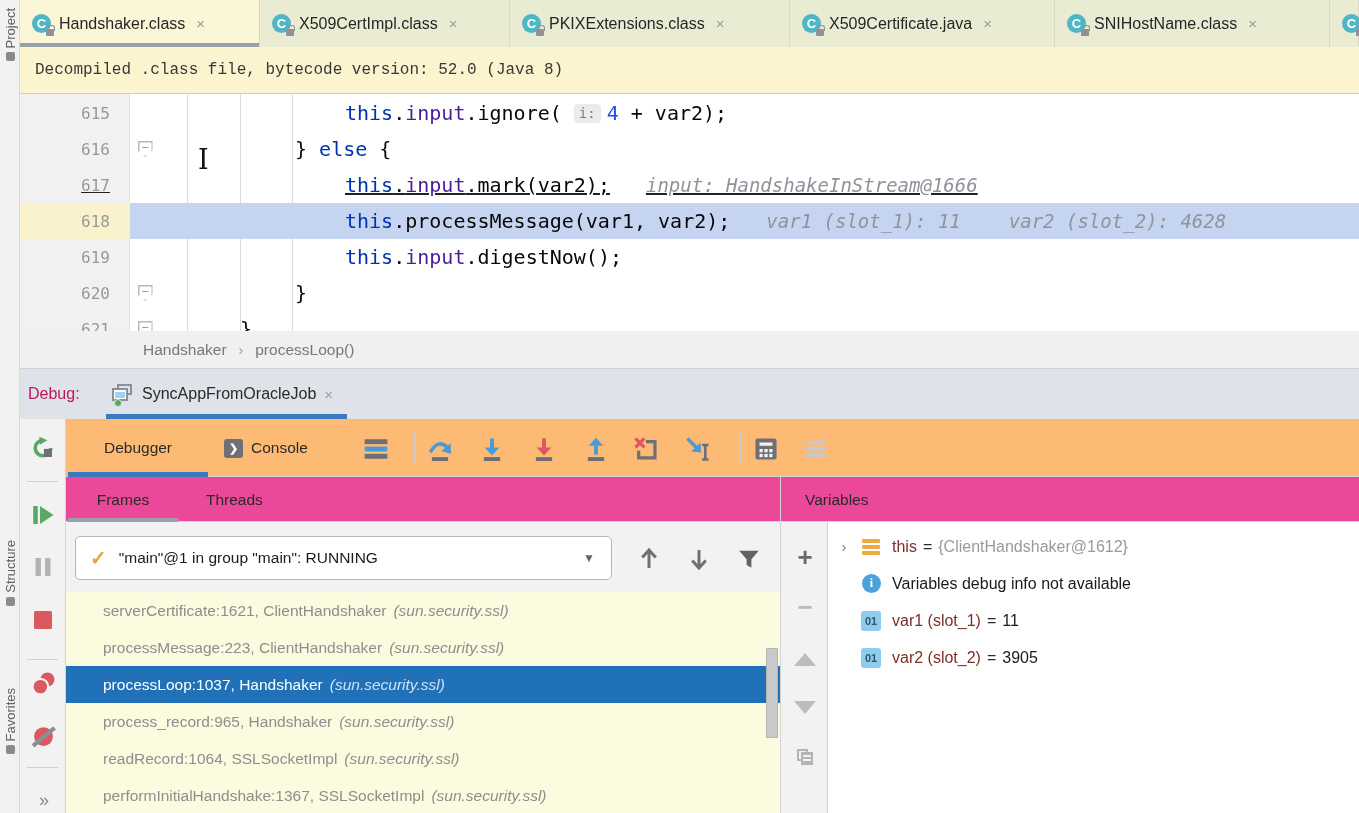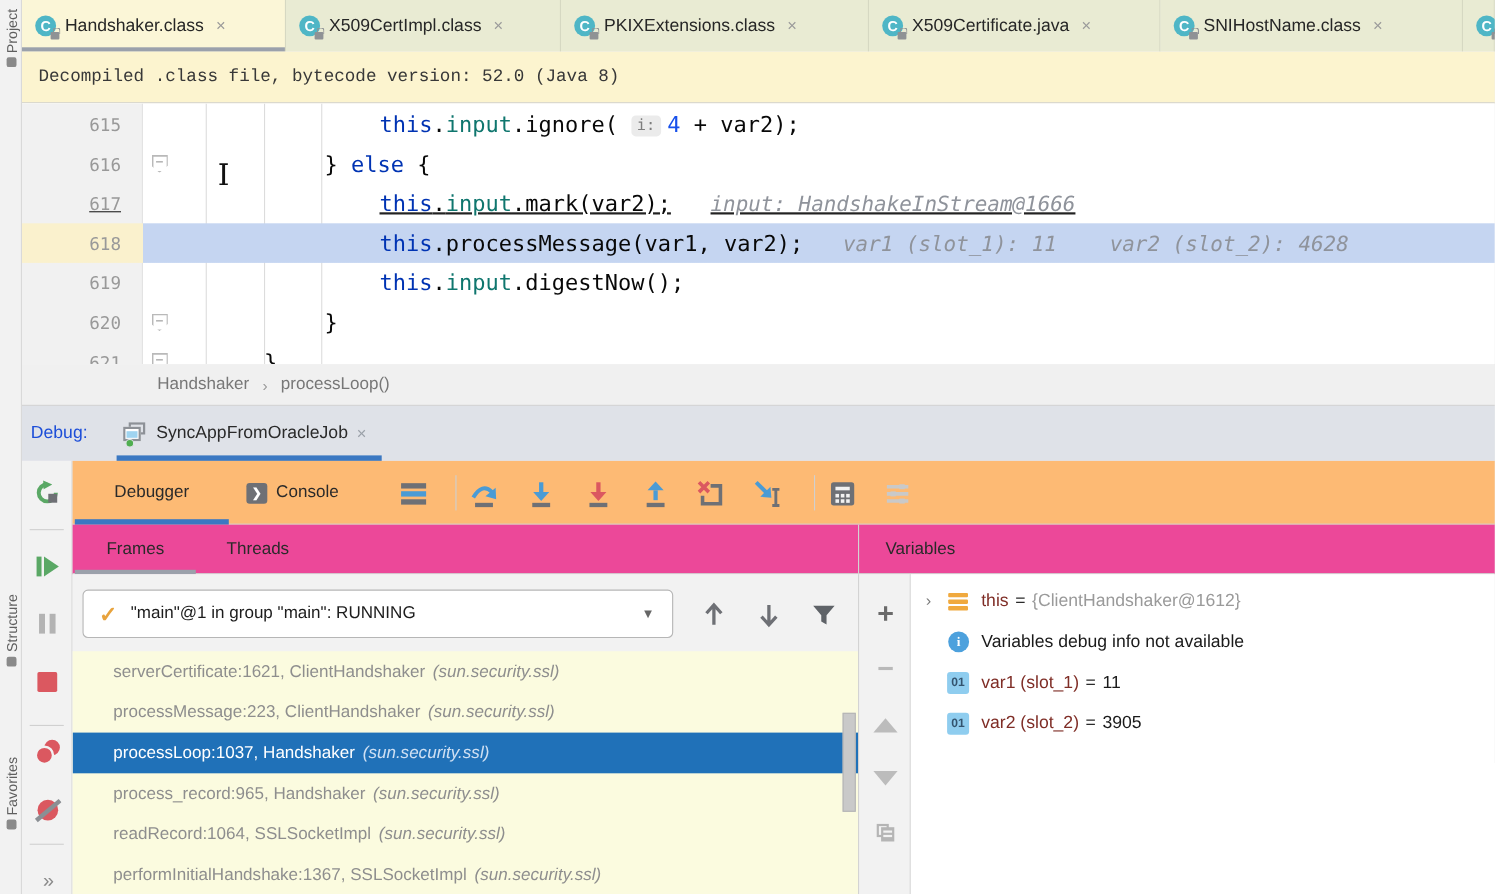--- a/index.html
+++ b/index.html
@@ -38,34 +38,34 @@
   #editor .gutterbg { position:absolute; left:0; top:0; width:110px; height:237px; background:#f1f1f1; border-right:1px solid #e3e3e3; }
   .iguide { position:absolute; top:0; width:1px; height:237px; background:#dcdcdc; }
   .eline { position:absolute; left:0; width:1339px; height:36px; display:flex; align-items:center; }
   .eline.current { background:linear-gradient(to right, #faf1cd 0, #faf1cd 110px, #c5d5f1 110px); }
   .eline .ln { width:110px; flex:none; text-align:right; padding-right:20px; font-size:16px; color:#999; }
   .eline .foldcell { width:30px; flex:none; display:flex; justify-content:center; }
   .fold { width:15px; height:16px; background:#ffffff; box-shadow:inset 0 0 0 1.5px #b9b9b9; color:#9a9a9a;
           font-size:12px; line-height:12px; text-align:center;
           clip-path:polygon(0 0,100% 0,100% 60%,50% 100%,0 60%); }
   .code { flex:1; font-size:20px; white-space:pre; position:relative; }
-  .tk-kw { color:#0033b3; } .tk-fld { color:#0f766e; } .tk-pl { color:#080808; } .tk-num { color:#1750eb; }
+  .tk-kw { color:#0033b3; } .tk-fld { color:#4c1d95; } .tk-pl { color:#080808; } .tk-num { color:#1750eb; }
   .badge { display:inline-block; background:#ebebeb; color:#7d7d7d; border-radius:4px; font-size:14px;
            padding:1px 5px 2px; vertical-align:2px; margin-right:6px; font-style:normal; }
   .inlay { color:#8f939b; font-style:italic; font-size:19px; }
   #caret { left:178px; top:50px; width:18px; height:30px; font-family:"DejaVu Serif", serif; font-size:27px; color:#111; }
 
   
   #crumbs { left:20px; top:331px; width:1339px; height:38px; background:#f0f0f0; border-bottom:1px solid #d1d1d1;
             display:flex; align-items:center; padding-left:123px; gap:12px; font-size:15.5px; color:#777; }
   #crumbs .sep { color:#9a9a9a; font-size:14px; }
 
   
   #dbghead { left:20px; top:369px; width:1339px; height:50px; background:#dfe2e8; display:flex; align-items:center; }
-  #dbghead .dlabel { font-size:16px; color:#1d4ed8; margin-left:8px; }
+  #dbghead .dlabel { font-size:16px; color:#be185d; margin-left:8px; }
   #sess-tab { position:absolute; left:86px; top:0; height:50px; display:flex; align-items:center; gap:8px; padding:0 14px 0 6px; }
   #sess-tab::after { content:""; position:absolute; left:0; right:0; bottom:0; height:5px; background:#3b78c2; }
   #sess-tab .lbl { font-size:16px; color:#2a2a2a; }
   #sess-tab .close { color:#9aa0a8; font-size:15px; }
   .sessicon { position:relative; width:22px; height:20px; }
   .sessicon .back { position:absolute; left:5px; top:0; width:15px; height:11px; border:2px solid #8d9197; }
   .sessicon .front { position:absolute; left:0; top:4px; width:16px; height:13px; border:2px solid #8d9197; background:#fff; }
   .sessicon .glass { position:absolute; left:3px; top:8px; width:10px; height:6px; background:#9fd4f0; }
   .sessicon .dot { position:absolute; left:2px; bottom:-3px; width:8px; height:8px; border-radius:50%; background:#4fae50; border:1.5px solid #dfe2e8; }
 

